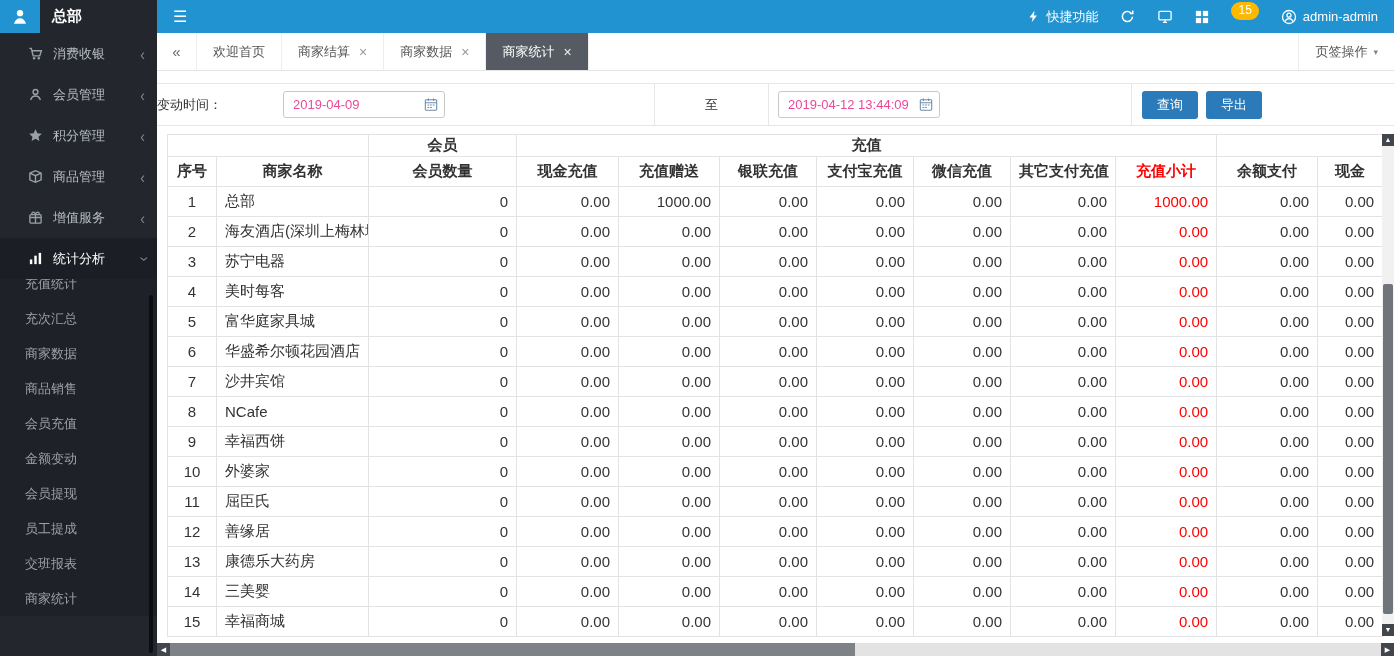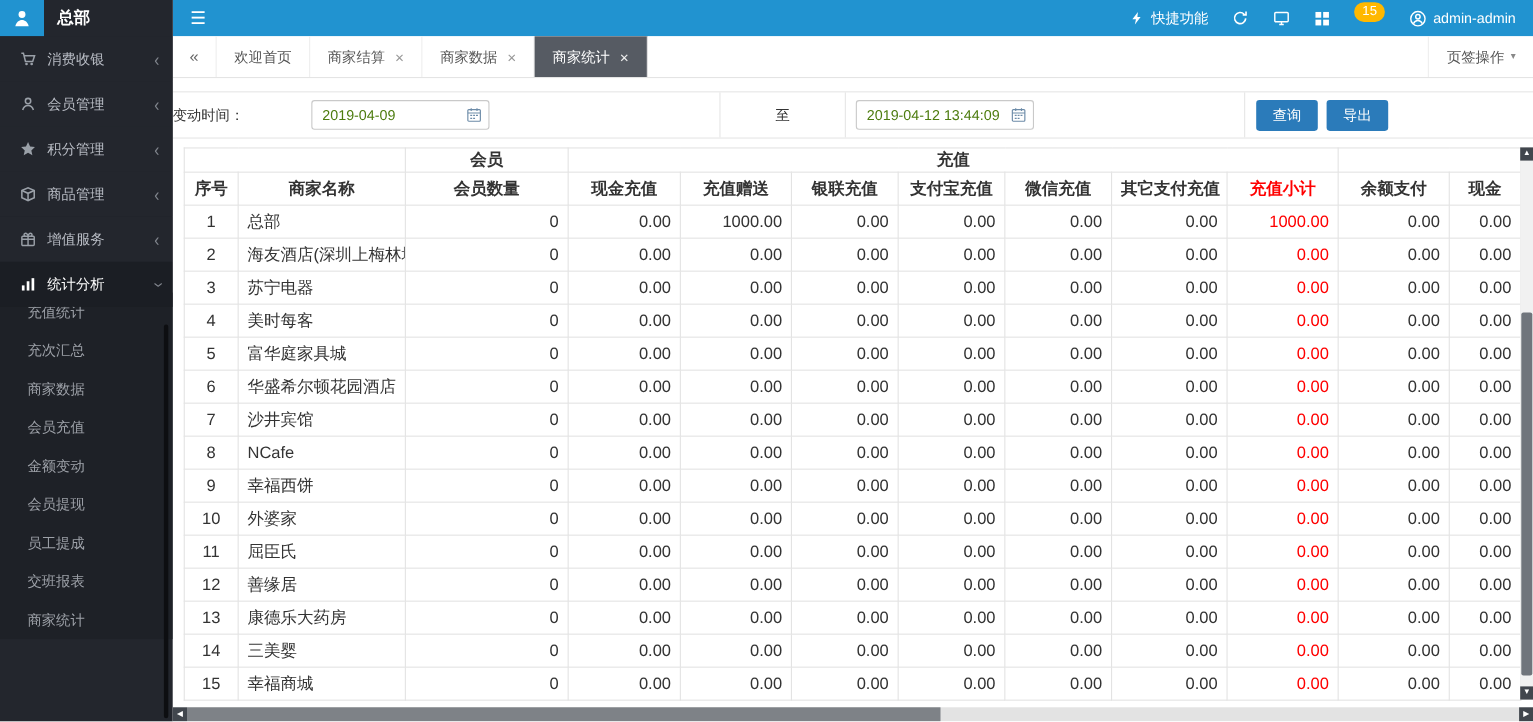--- a/index.html
+++ b/index.html
@@ -4,21 +4,21 @@
 <style>
   * { box-sizing: border-box; margin: 0; padding: 0; }
   html,body { width:1394px; height:656px; overflow:hidden; }
   body { font-family:"Liberation Sans","DejaVu Sans",sans-serif; font-size:13px; background:#fff; position:relative; }
 
   
   .sidebar { position:absolute; left:0; top:0; width:157px; height:656px; background:#23262d; z-index:5; overflow:hidden; }
   .logo-row { height:33px; display:flex; align-items:center; background:#23262d; }
   .logo-box { width:40px; height:33px; background:#2193d0; display:flex; align-items:center; justify-content:center; color:#fff; }
   .logo-title { color:#fff; font-weight:bold; font-size:15px; margin-left:12px; }
-  .side-item { position:relative; z-index:2; height:41px; display:flex; align-items:center; gap:10px; padding-left:18px; color:#b8bcc4; font-size:13px; cursor:pointer; background:#23262d; }
+  .side-item { position:relative; z-index:2; height:41px; display:flex; align-items:center; gap:10px; padding-left:28px; color:#b8bcc4; font-size:13px; cursor:pointer; background:#23262d; }
   .side-item .s-icon { display:flex; align-items:center; color:#9aa0a8; }
   .side-item.active { background:#1b1e24; color:#fff; }
   .side-item.active .s-icon { color:#fff; }
   .chev { position:absolute; right:12px; font-size:14px; color:#81858d; transform:scaleY(1.2); }
   .chev.down { transform:rotate(-90deg) scaleY(1.2); }
   .submenu { position:relative; z-index:1; margin-top:-13px; background:#1e2127; }
   .sub-item { height:35px; line-height:35px; padding-left:25px; color:#9da1a8; font-size:13px; cursor:pointer; white-space:nowrap; }
   .side-scroll-thumb { position:absolute; right:4px; top:295px; width:4px; height:358px; background:#0d0e11; border-radius:2px; z-index:6; }
 
   
@@ -40,21 +40,21 @@
   .caret { font-size:9px; color:#888; }
 
   .filter { margin-top:12px; height:43px; border-top:1px solid #e6e6e6; border-bottom:1px solid #e6e6e6; display:flex; align-items:stretch; background:#fff; }
   .f-cell { display:flex; align-items:center; border-right:1px solid #e6e6e6; }
   .f-c1 { width:498px; }
   .f-c1 .f-label { width:118px; text-align:left; color:#333; }
   .f-c2 { width:114px; justify-content:center; color:#333; }
   .f-c3 { width:363px; padding-left:9px; }
   .f-c4 { flex:1; border-right:none; padding-left:10px; gap:8px; }
   .input-wrap { position:relative; margin-left:8px; }
-  .txt { width:162px; height:27px; border:1px solid #c9c9c9; border-radius:3px; padding:0 8px 0 9px; font-size:13px; color:#4d7c0f; font-family:inherit; background:#fff; }
+  .txt { width:162px; height:27px; border:1px solid #c9c9c9; border-radius:3px; padding:0 8px 0 9px; font-size:13px; color:#ec4899; font-family:inherit; background:#fff; }
   .cal { position:absolute; right:7px; top:6px; line-height:0; cursor:pointer; }
   .btn { height:28px; padding:0 15px; background:#2b7bba; color:#fff; border:none; border-radius:3px; font-size:13px; font-family:inherit; cursor:pointer; }
 
   
   .table-wrap { position:relative; margin:8px 0 0 10px; width:1227px; }
   table { border-collapse:collapse; table-layout:fixed; width:1215px; font-size:15px; }
   th,td { border:1px solid #e3e3e3; padding:0 8px; color:#333; overflow:hidden; white-space:nowrap; }
   th.group { height:22px; font-weight:bold; text-align:center; background:#fff; }
   th.colh { height:30px; font-weight:bold; text-align:center; background:#fff; }
   td { height:30px; background:#fff; }
@@ -145,20 +145,21 @@
             <rect x="11.4" y="2" width="2.6" height="12"></rect>
           </svg>
         </span>
         <span class="s-label">统计分析</span>
         <span class="chev down">‹</span>
       </div>
       <div class="submenu">
         <div class="sub-item">充值统计</div>
         <div class="sub-item">充次汇总</div>
         <div class="sub-item">商家数据</div>
+        <div class="sub-item">商品销售</div>
         <div class="sub-item">会员充值</div>
         <div class="sub-item">金额变动</div>
         <div class="sub-item">会员提现</div>
         <div class="sub-item">员工提成</div>
         <div class="sub-item">交班报表</div>
         <div class="sub-item">商家统计</div>
       </div>
     </div>
   <div class="side-scroll-thumb"></div>
 </div>

